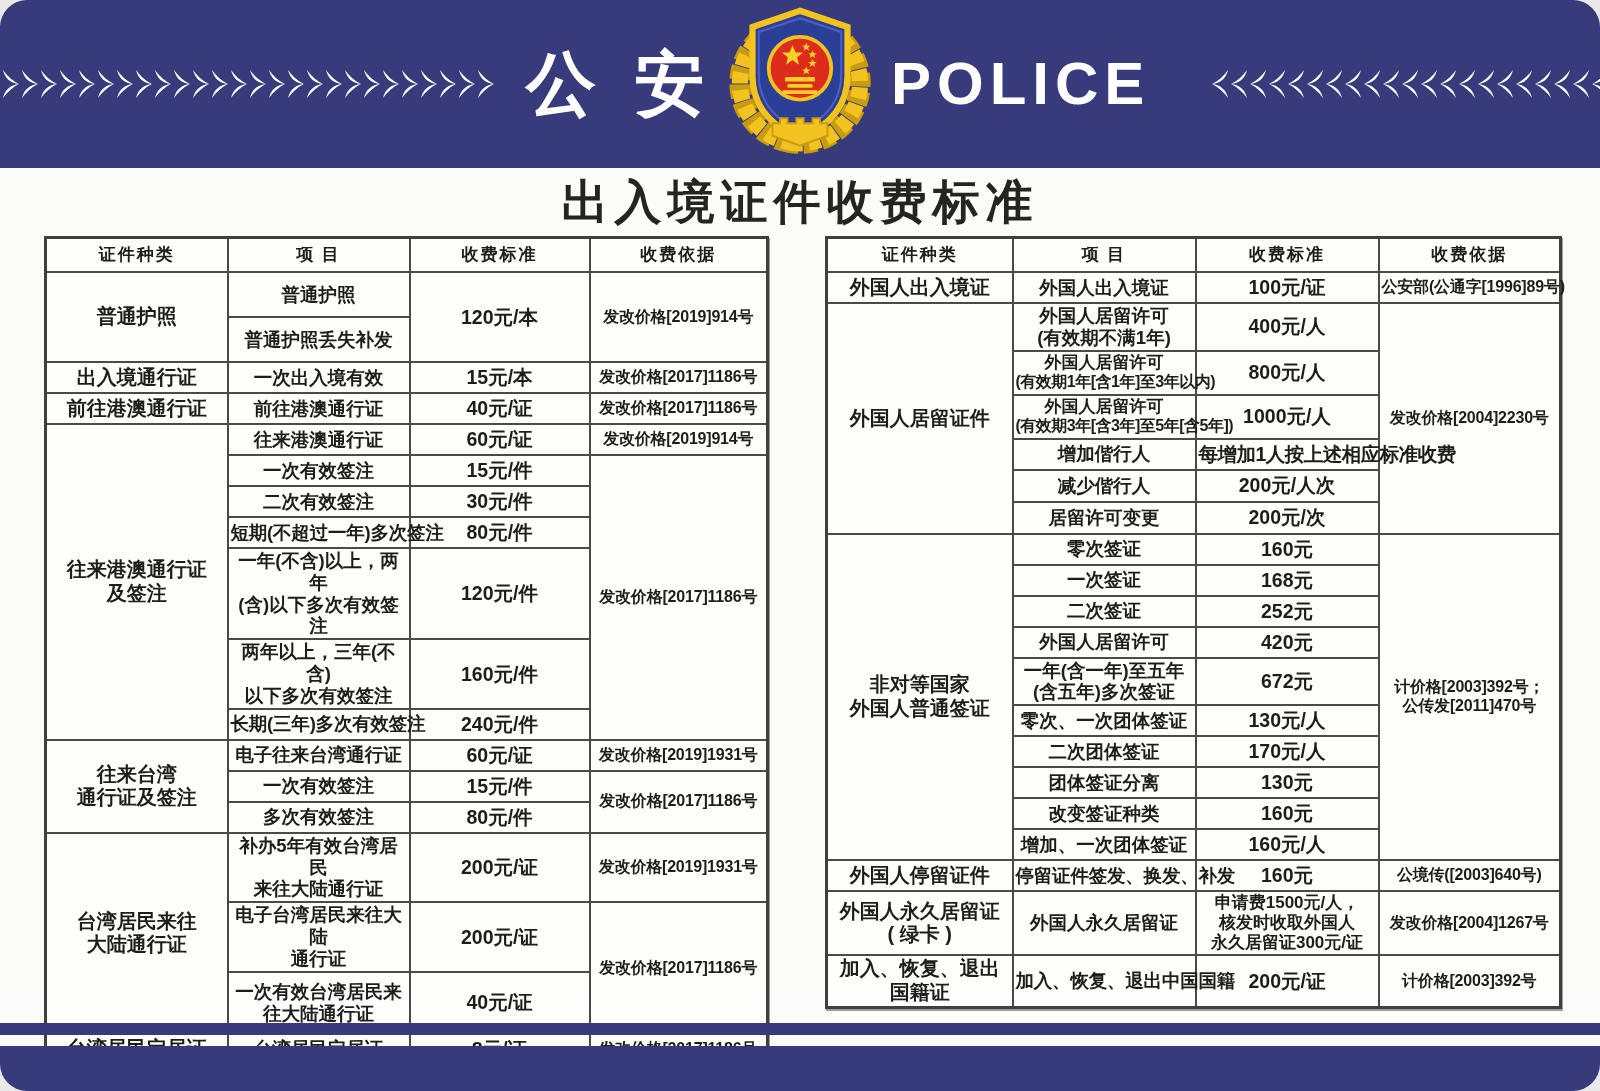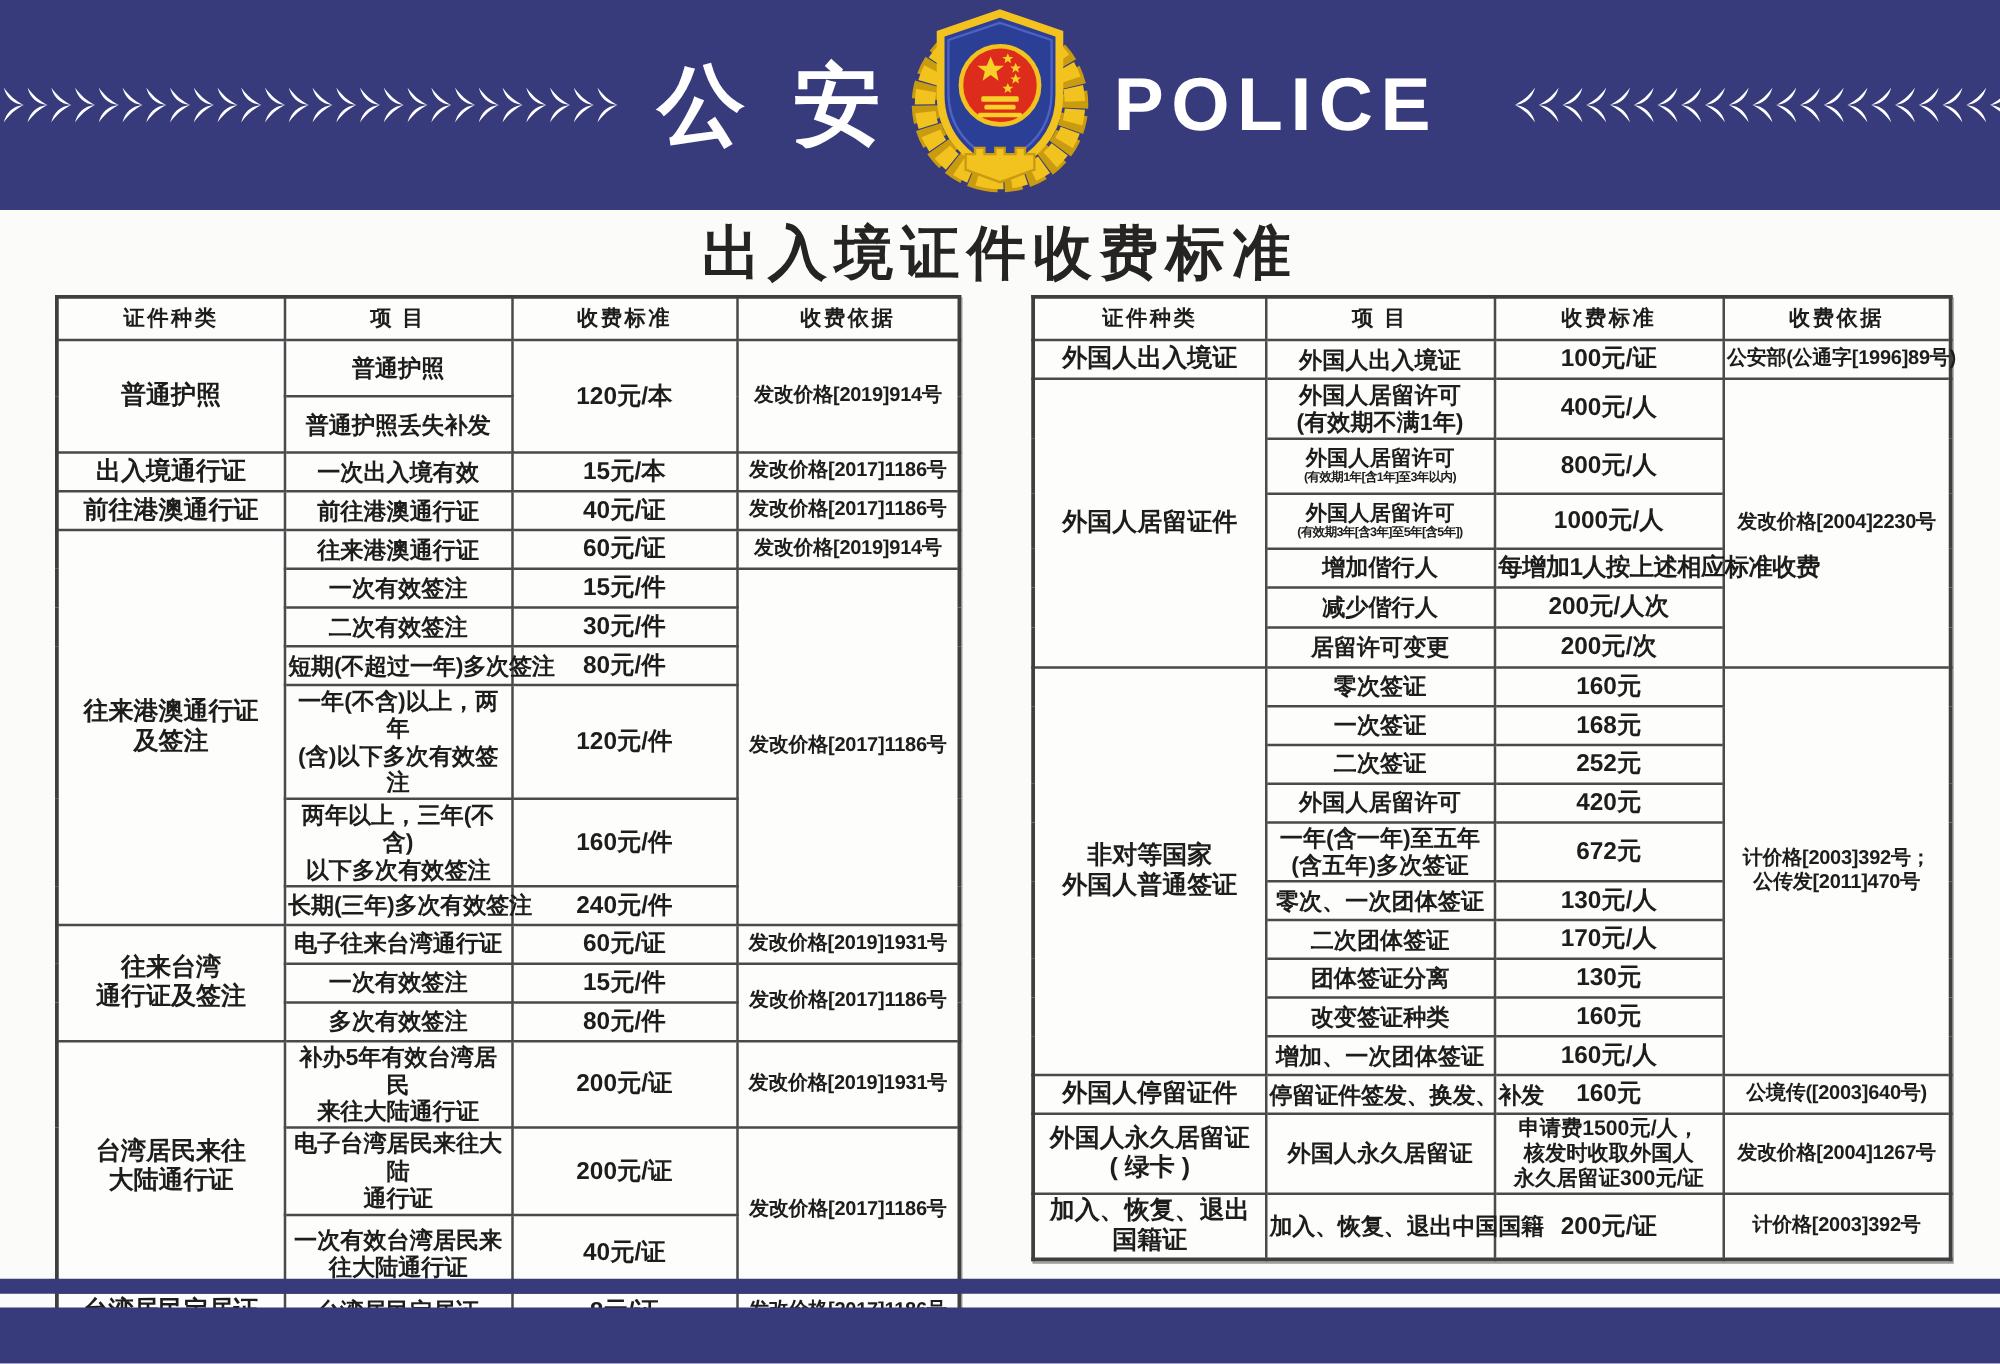--- a/index.html
+++ b/index.html
@@ -1,18 +1,18 @@
 <!DOCTYPE html>
 <html><head>
 <meta charset="utf-8">
 <style>
   html,body{margin:0;padding:0;background:#e9e9e9;}
   .poster{
     position:relative;width:1600px;height:1091px;background:#fbfbf9;
-    font-family:"Liberation Sans","DejaVu Sans",sans-serif;color:#1d1d1b;overflow:hidden;
+    font-family:"Liberation Sans","DejaVu Sans",sans-serif;color:#1d1d1b;overflow:hidden;border-radius:27px;
   }
   
   .banner{
     position:absolute;left:0;top:0;width:1600px;height:168px;background:#373b7b;
     display:flex;align-items:center;
   }
   .chev{flex:0 0 auto;display:block;}
   .chev.flip{transform:scaleX(-1);}
   .chev path{fill:#ffffff;}
   .gongan{
@@ -42,21 +42,21 @@
     border:2px solid #4a4a4a;text-align:center;vertical-align:middle;
     font-weight:bold;padding:1px 2px;line-height:1.18;
   }
   table.fee th{height:30px;font-size:17px;letter-spacing:2px;}
   td.cat{font-size:20px;}
   td.item{font-size:18.5px;}
   td.fee-v{font-size:19.5px;}
   td.basis{font-size:16px;letter-spacing:-0.2px;}
   .ln{display:block;}
   .sm{font-size:15px;letter-spacing:-0.2px;white-space:nowrap;}
-  .xs{font-size:10px;letter-spacing:-0.5px;white-space:nowrap;}
+  .xs{font-size:16px;letter-spacing:-0.5px;white-space:nowrap;}
   .md{font-size:17px;}
   tr.h31{height:31px;} tr.h32{height:32px;} tr.h44{height:44px;}
   tr.h45{height:45px;} tr.h46{height:46px;} tr.h62{height:62px;}
   tr.h68{height:52px;}
   
   .stripe-thin{position:absolute;left:0;top:1023px;width:1600px;height:12px;background:#373b7b;}
   .stripe-thick{position:absolute;left:0;top:1046px;width:1600px;height:45px;background:#373b7b;}
 </style>
 </head>
 <body>

